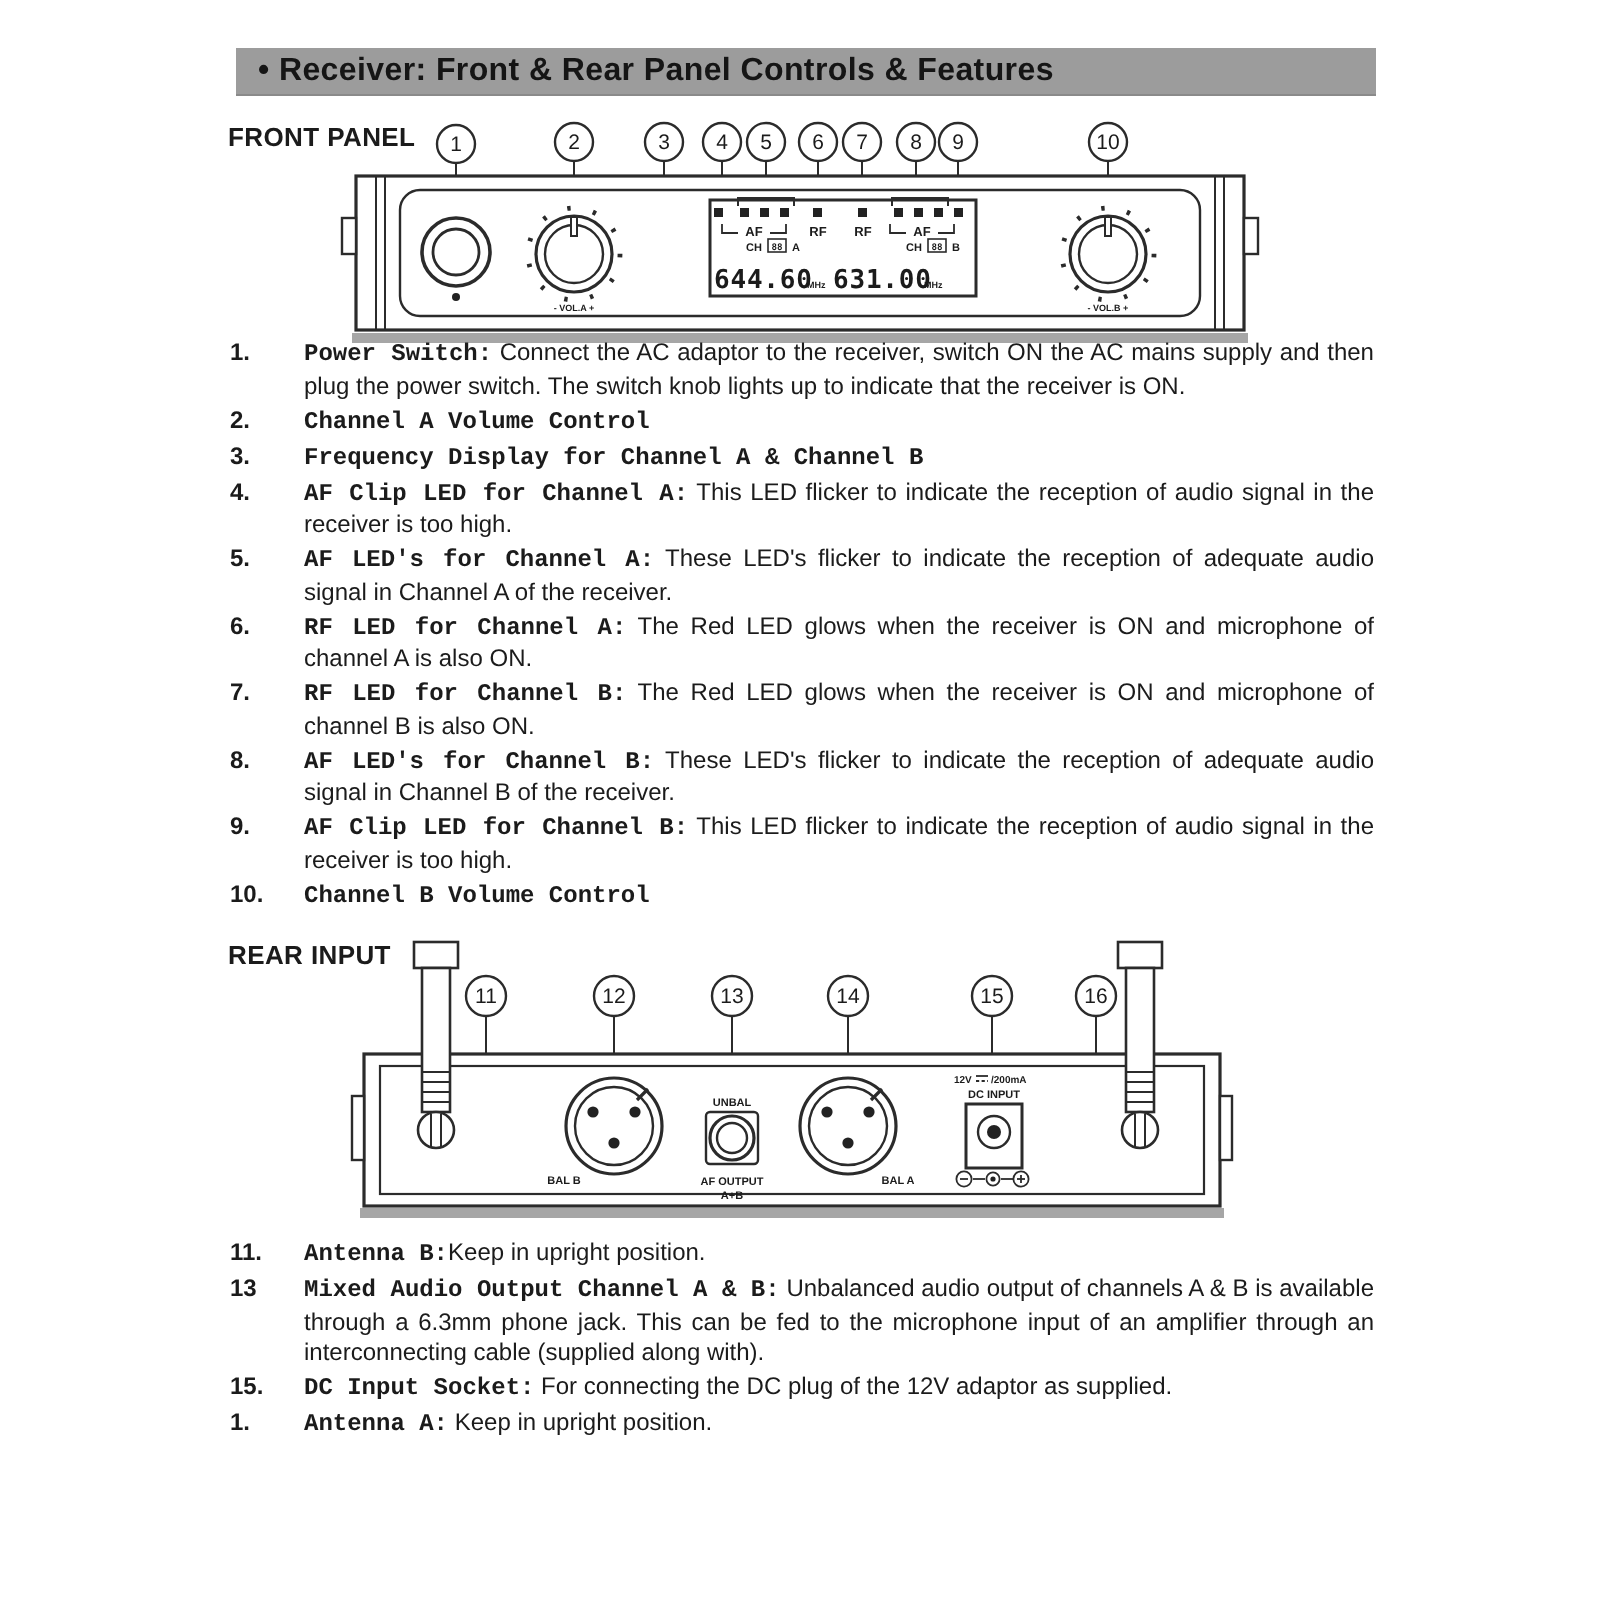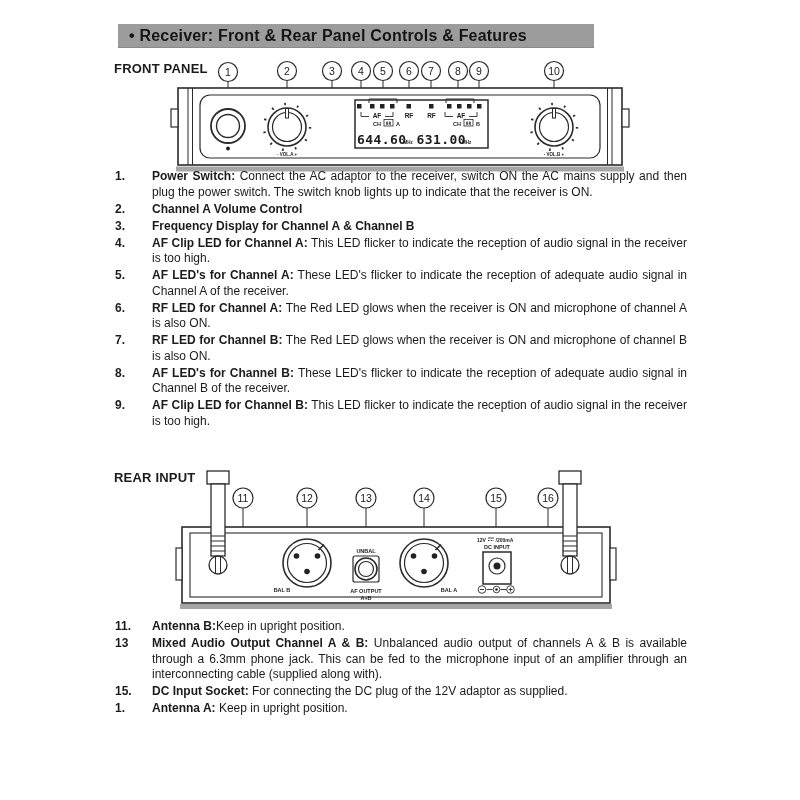--- a/index.html
+++ b/index.html
@@ -1,21 +1,21 @@
 <!DOCTYPE html>
 <html><head>
 <meta charset="utf-8">
 <style>
   html,body{margin:0;padding:0;}
   body{
     width:800px;height:800px;background:#ffffff;position:relative;
     font-family:"Liberation Sans",sans-serif;color:#1b1b1b;overflow:hidden;
   }
   .title-bar{
-    position:absolute;left:118px;top:24px;width:476px;height:23px;
+    position:absolute;left:118px;top:24px;width:570px;height:23px;
     background:#9c9c9c;border-bottom:1px solid #8a8a8a;
   }
   .title-bar span{
     display:block;line-height:23px;padding-left:11px;
     font-size:16px;font-weight:bold;letter-spacing:.2px;color:#151515;
   }
   .panel-label{
     position:absolute;left:114px;font-size:13px;font-weight:bold;color:#1b1b1b;
     letter-spacing:.2px;
     text-align:right;
@@ -36,21 +36,21 @@
   .tbox{font-size:4.6px;font-weight:bold;font-family:"DejaVu Sans Mono",monospace;}
   .seg{font-size:13px;font-weight:bold;font-family:"DejaVu Sans Mono",monospace;letter-spacing:.4px;}
   .mhz{font-size:4.5px;font-weight:bold;}
   .co{font-size:10.5px;}
   .list{position:absolute;left:115px;width:572px;}
   .list-front{top:169px;}
   .list-rear{top:619px;}
   .li{display:flex;margin-bottom:1.5px;font-size:12px;line-height:15.5px;}
   .li .num{flex:0 0 37px;font-weight:bold;}
   .li .txt{flex:1;text-align:justify;}
-  .li .txt b{font-weight:bold;}
+  .li .txt b{font-weight:bold;font-family:Liberation Mono, monospace;}
 </style>
 </head>
 <body>
 
 <div class="title-bar">
   <span>• Receiver: Front &amp; Rear Panel Controls &amp; Features</span>
 </div>
 
 <div class="panel-label front">FRONT PANEL</div>
 <div class="panel-label rear">REAR INPUT</div>
@@ -343,20 +343,24 @@
       <span class="txt"><b>RF LED for Channel B:</b><span> The Red LED glows when the receiver is ON and microphone of channel B is also ON.</span></span>
     </div>
   <div class="li">
       <span class="num">8.</span>
       <span class="txt"><b>AF LED's for Channel B:</b><span> These LED's flicker to indicate the reception of adequate audio signal in Channel B of the receiver.</span></span>
     </div>
   <div class="li">
       <span class="num">9.</span>
       <span class="txt"><b>AF Clip LED for Channel B:</b><span> This LED flicker to indicate the reception of audio signal in the receiver is too high.</span></span>
     </div>
+  <div class="li">
+      <span class="num">10.</span>
+      <span class="txt"><b>Channel B Volume Control</b><span></span></span>
+    </div>
 </div>
 
 <div class="list list-rear">
   <div class="li">
       <span class="num">11.</span>
       <span class="txt"><b>Antenna B:</b><span>Keep in upright position.</span></span>
     </div>
   <div class="li">
       <span class="num">13</span>
       <span class="txt"><b>Mixed Audio Output Channel A &amp; B:</b><span> Unbalanced audio output of channels A &amp; B is available through a 6.3mm phone jack. This can be fed to the microphone input of an amplifier through an interconnecting cable (supplied along with).</span></span>

